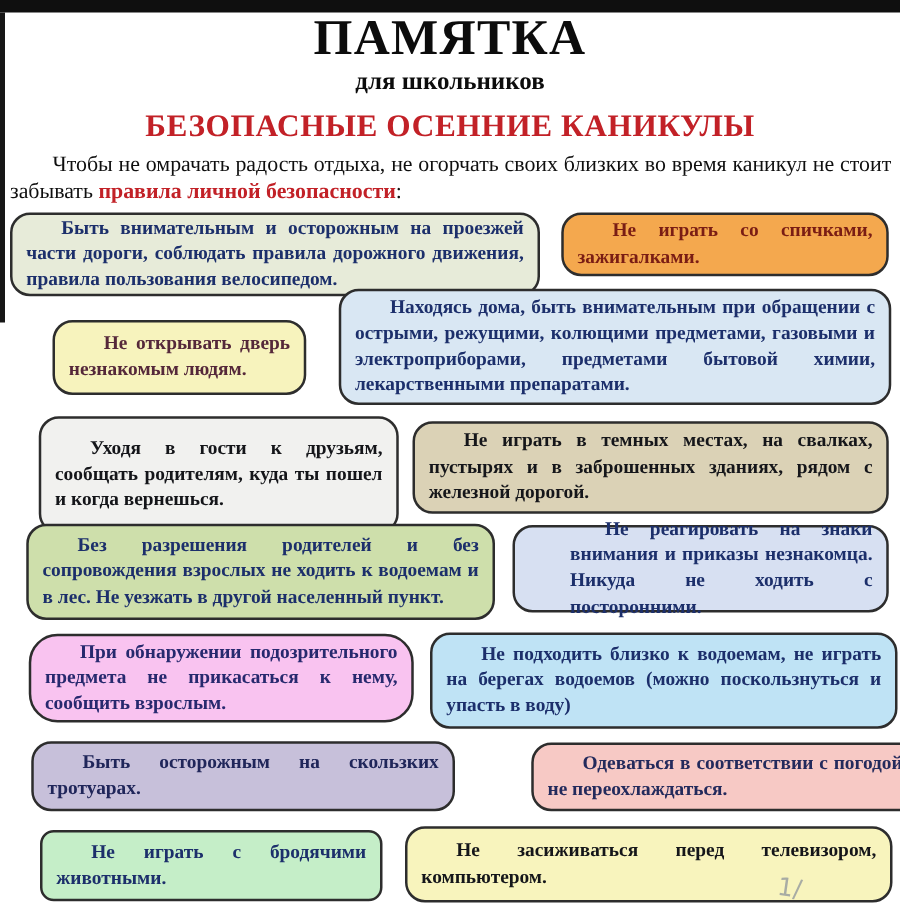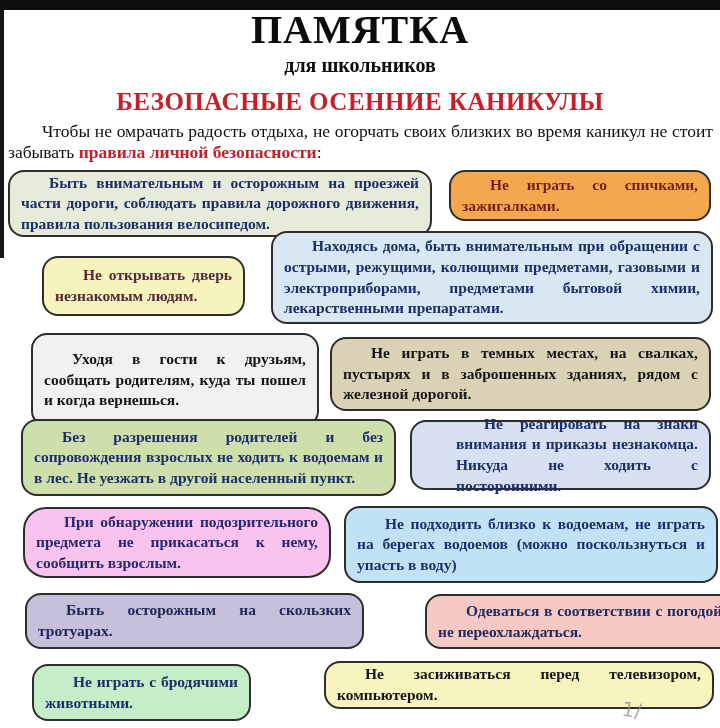--- a/index.html
+++ b/index.html
@@ -45,22 +45,22 @@
   .box-c { left:271px; top:231px; width:442px; height:93px; }
   .box-d { left:42px;  top:256px; width:203px; height:60px; }
   .box-e { left:31px;  top:333px; width:288px; height:94px; }
   .box-f { left:330px; top:337px; width:381px; height:74px; }
   .box-g { left:21px;  top:419px; width:375px; height:77px; }
   .box-h { left:410px; top:420px; width:301px; height:70px; }
   .box-i { left:23px;  top:507px; width:308px; height:71px; }
   .box-j { left:344px; top:506px; width:374px; height:77px; }
   .box-k { left:25px;  top:593px; width:339px; height:56px; }
   .box-l { left:389px; top:594px; width:314px; height:55px;margin-left:36px; }
-  .box-m { left:32px;  top:664px; width:219px; height:57px; }
-  .box-n { left:324px; top:661px; width:390px; height:48px; }
+  .box-m { left:32px;  top:664px; width:274px; height:57px;border-radius:11px; }
+  .box-n { left:324px; top:661px; width:390px; height:61px; }
 
   .pencil-mark {
     position:absolute; left:622px; top:698px;
     font-size:20px; color:#8e949c; opacity:0.75;
     transform:rotate(8deg); font-family:"DejaVu Sans", sans-serif;
   }
 </style>
 </head>
 <body>
 

